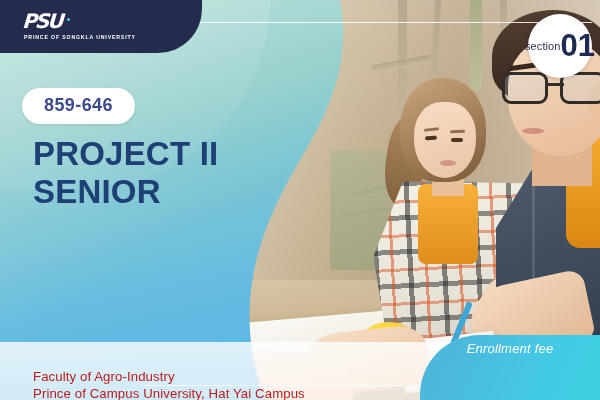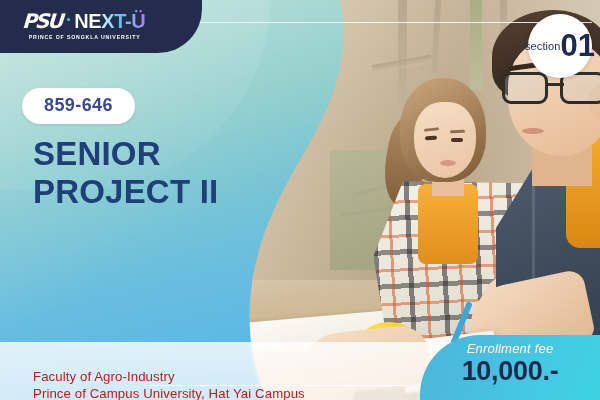--- a/index.html
+++ b/index.html
@@ -423,38 +423,36 @@
     <div>Prince of Campus University,  Hat Yai Campus</div>
   </div>
   <div class="foot-rule"></div>
 
   <div class="head-rule"></div>
   <div class="headbar">
     <div class="logo">
       <div class="logo-row">
         <span class="logo-psu">PSU</span>
         <span class="logo-dot"></span>
-        <span class="logo-next">NEXT-Ü</span>
       </div>
       <div class="logo-sub">PRINCE OF SONGKLA UNIVERSITY</div>
     </div>
   </div>
 
   <div class="section-badge">
     <span class="section-label">section</span>
     <span class="section-num">01</span>
   </div>
 
   <div class="code-pill">
     <span class="code-text">859-646</span>
   </div>
 
   <div class="title">
+    <div>PROJECT II</div>
     <div>SENIOR</div>
-    <div>PROJECT II</div>
   </div>
 
   <div class="fee">
     <div class="fee-label">Enrollment fee</div>
-    <div class="fee-amount">10,000.-</div>
   </div>
 
 </div>
 
 </body></html>

